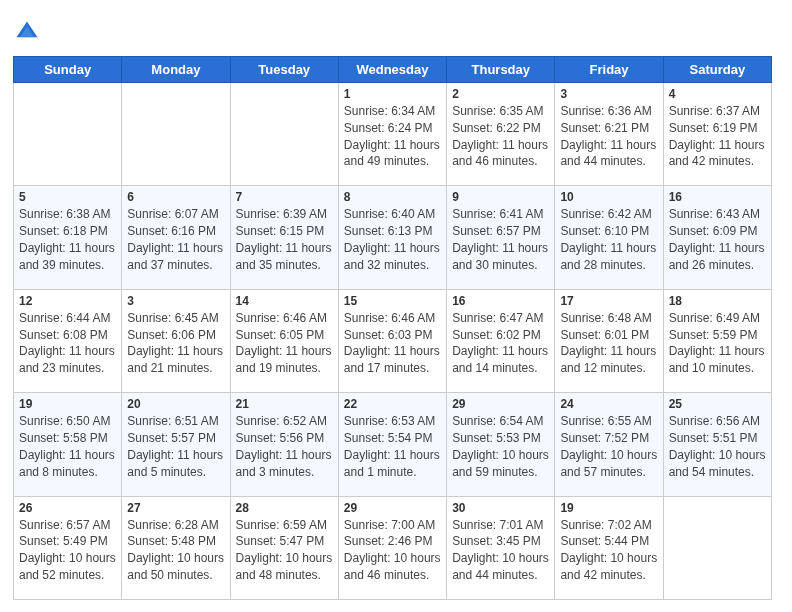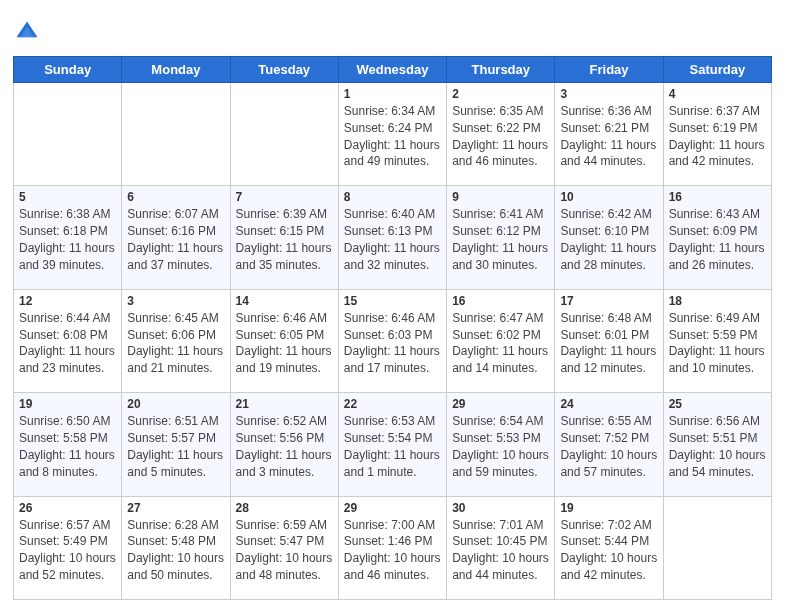--- a/index.html
+++ b/index.html
@@ -182,21 +182,21 @@
           </td>
           <td>
             <span class="day-number">8</span>
             <div class="day-info">Sunrise: 6:40 AM
 Sunset: 6:13 PM
 Daylight: 11 hours and 32 minutes.</div>
           </td>
           <td>
             <span class="day-number">9</span>
             <div class="day-info">Sunrise: 6:41 AM
-Sunset: 6:12 PM
+Sunset: 6:57 PM
 Daylight: 11 hours and 30 minutes.</div>
           </td>
           <td>
             <span class="day-number">10</span>
             <div class="day-info">Sunrise: 6:42 AM
 Sunset: 6:10 PM
 Daylight: 11 hours and 28 minutes.</div>
           </td>
           <td>
             <span class="day-number">16</span>
@@ -308,27 +308,27 @@
           </td>
           <td>
             <span class="day-number">28</span>
             <div class="day-info">Sunrise: 6:59 AM
 Sunset: 5:47 PM
 Daylight: 10 hours and 48 minutes.</div>
           </td>
           <td>
             <span class="day-number">29</span>
             <div class="day-info">Sunrise: 7:00 AM
-Sunset: 1:46 PM
+Sunset: 2:46 PM
 Daylight: 10 hours and 46 minutes.</div>
           </td>
           <td>
             <span class="day-number">30</span>
             <div class="day-info">Sunrise: 7:01 AM
-Sunset: 10:45 PM
+Sunset: 3:45 PM
 Daylight: 10 hours and 44 minutes.</div>
           </td>
           <td>
             <span class="day-number">19</span>
             <div class="day-info">Sunrise: 7:02 AM
 Sunset: 5:44 PM
 Daylight: 10 hours and 42 minutes.</div>
           </td>
           <td class="empty-cell"></td>
         </tr>

